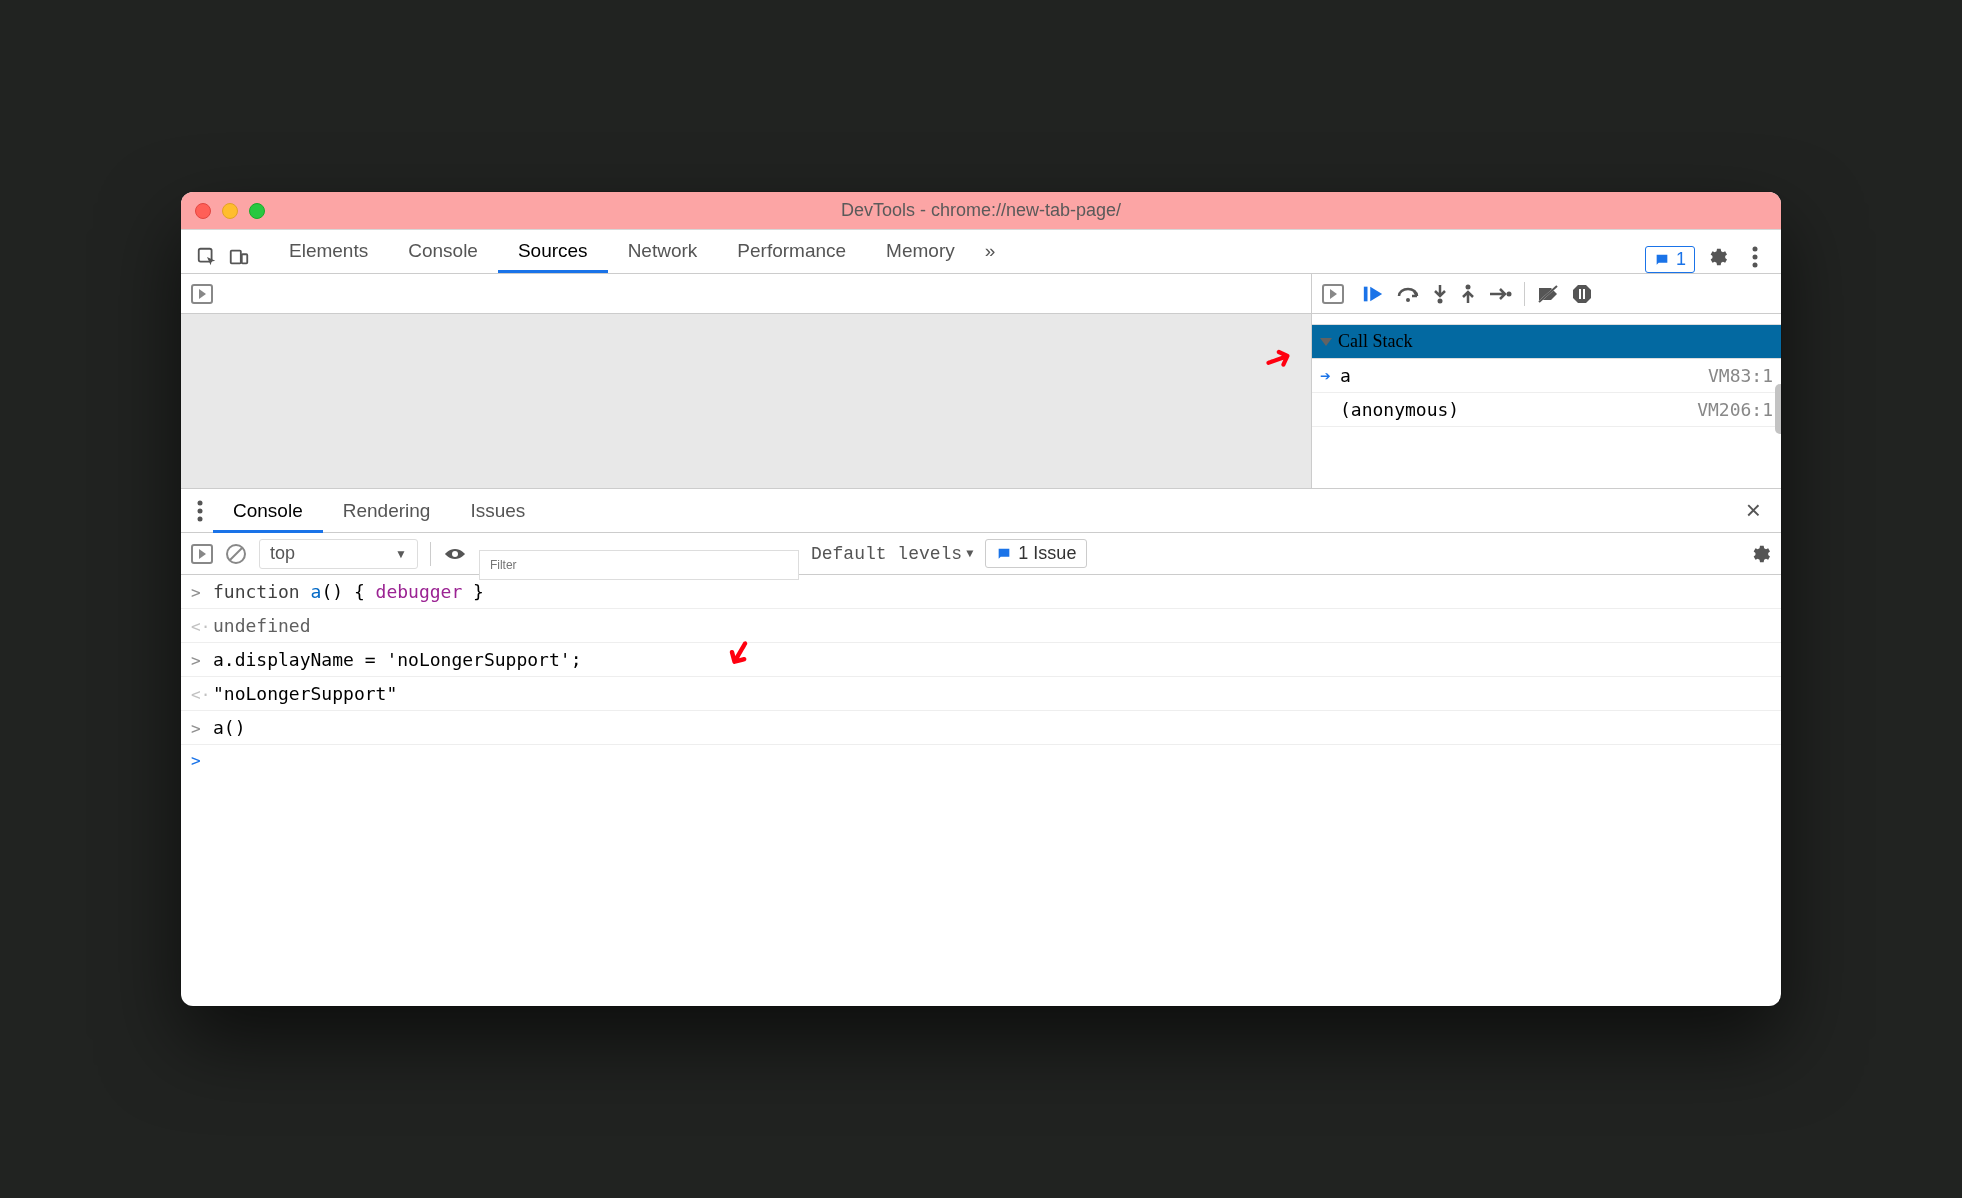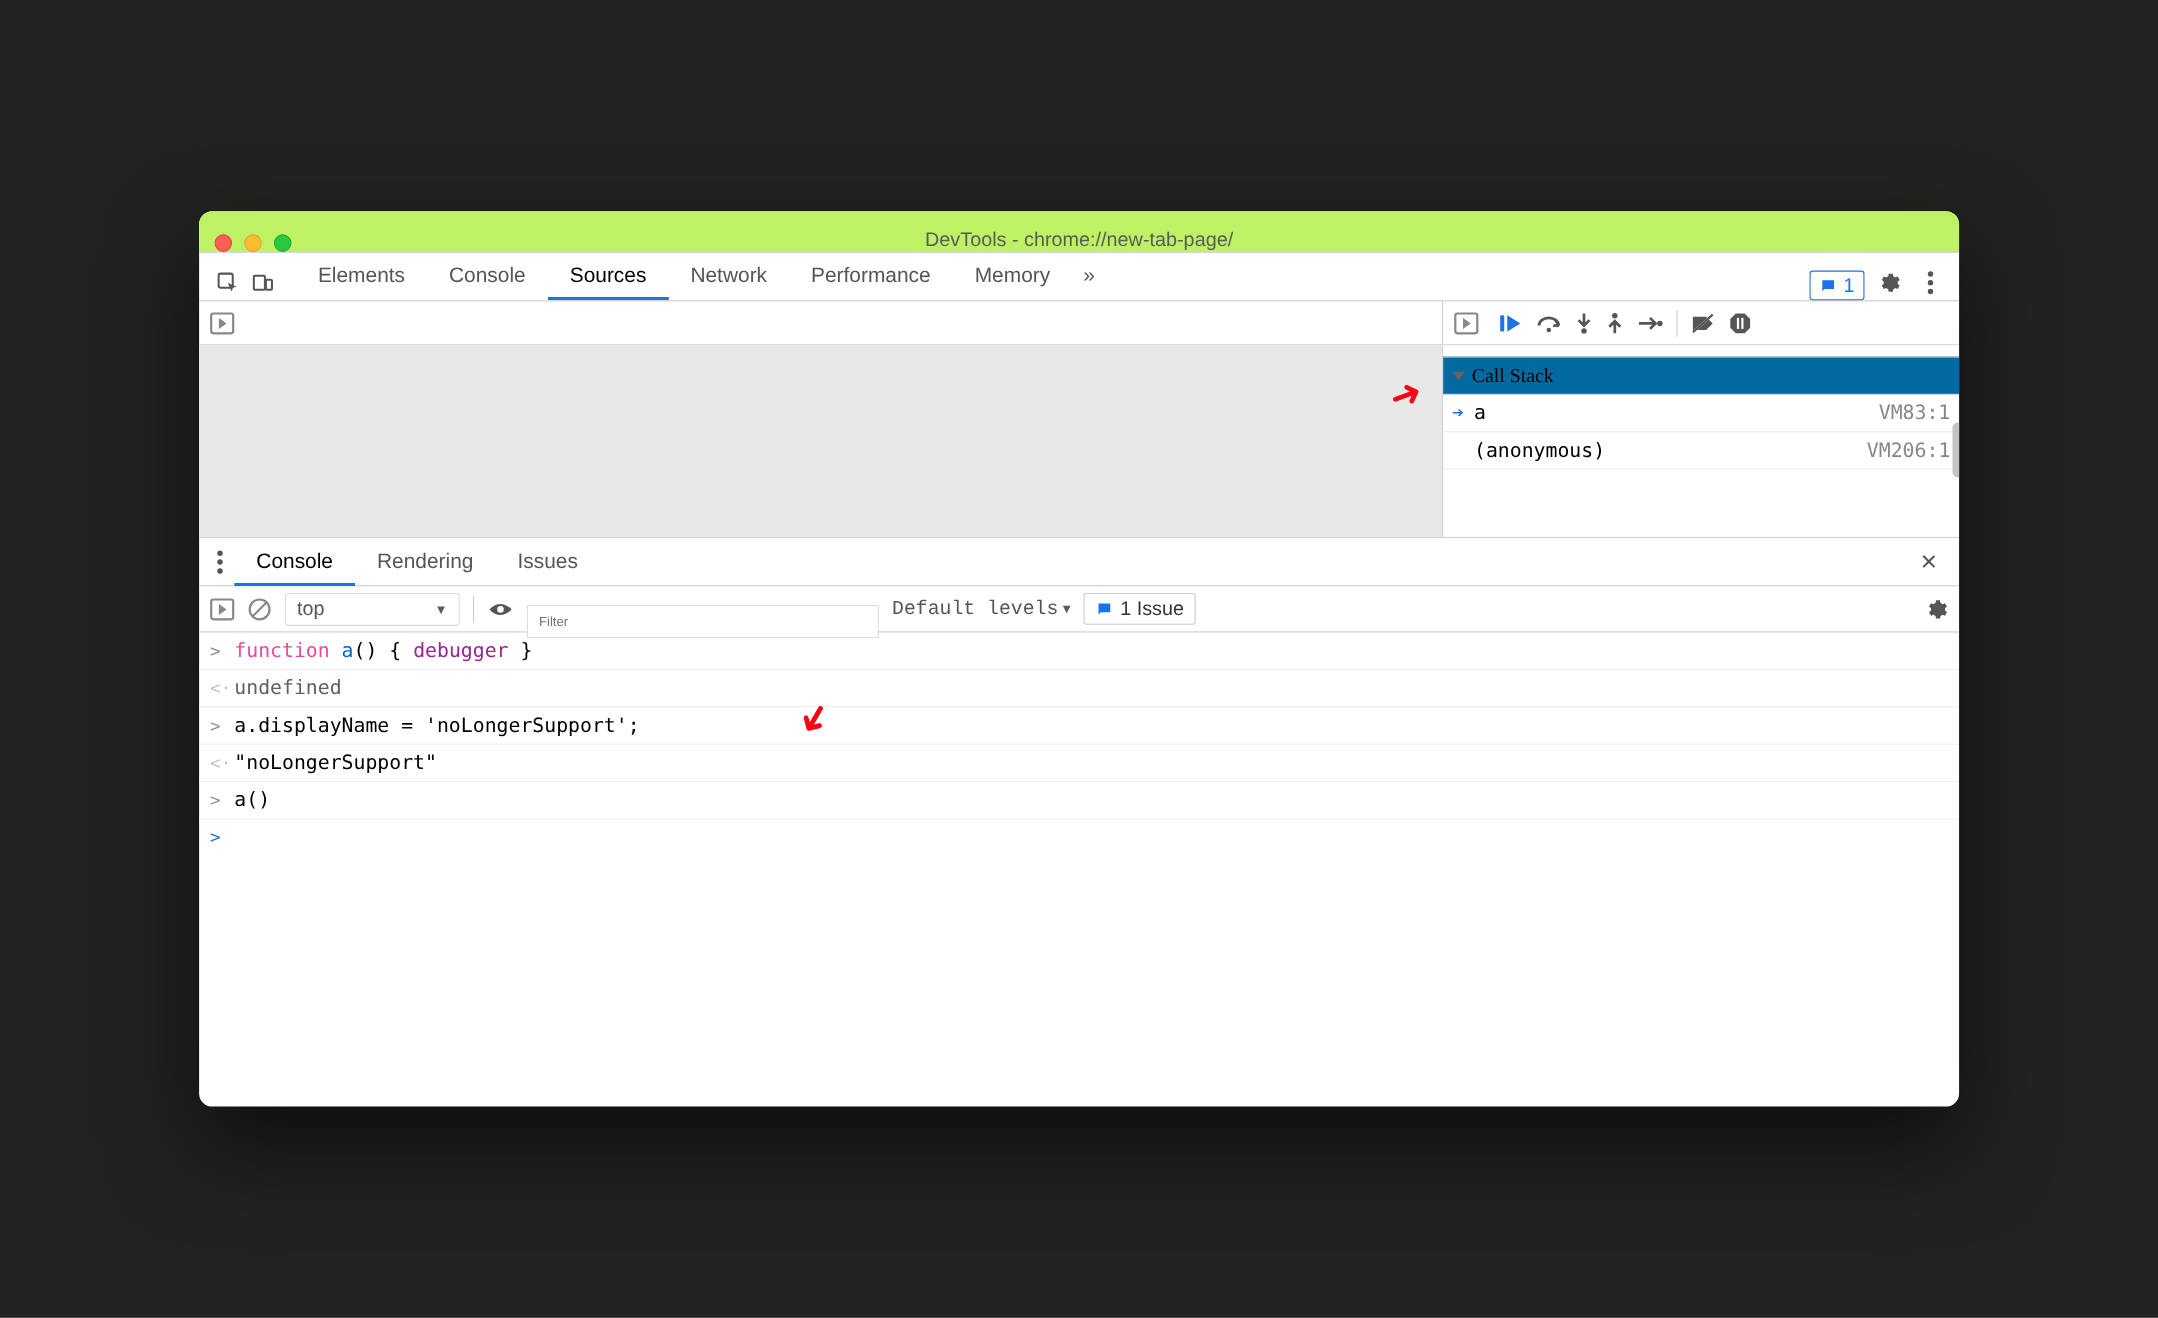--- a/index.html
+++ b/index.html
@@ -15,24 +15,24 @@
   .window-shadow {
     width: 1600px;
     border-radius: 12px;
     background: #fff;
     box-shadow: 0 35px 80px rgba(0,0,0,0.6), 0 0 0 1px rgba(0,0,0,0.1);
     overflow: hidden;
   }
   
   .titlebar {
     height: 38px;
-    background: #bef264;
+    background: #fca5a5;
     border-bottom: 1px solid #d7d7d7;
     display: flex;
-    align-items: flex-end;
+    align-items: center;
     position: relative;
   }
   .traffic-lights {
     display: flex;
     gap: 11px;
     padding-left: 14px;
   }
   .tl { width: 16px; height: 16px; border-radius: 50%; }
   .tl.red { background: #ff5f57; border: 1px solid #e24640; }
   .tl.yellow { background: #ffbd2e; border: 1px solid #e1a226; }
@@ -301,21 +301,21 @@
   }
   .cline.no-border { border-bottom: none; }
   .gutter {
     width: 22px;
     color: #909090;
     font-size: 16px;
     flex-shrink: 0;
   }
   .gutter.blue { color: #1a73e8; }
   .code { white-space: pre; }
-  .kw { color: #ec4899; }
+  .kw { color: #404040; }
   .fn { color: #0068c6; }
   .dbgr { color: #9b2393; }
   .undef { color: #606060; }
   .str { color: #000000; }
   .red-arrow-b {
     position: absolute;
     left: 545px;
     top: 50px;
     color: #ff0010;
     font-size: 48px;

